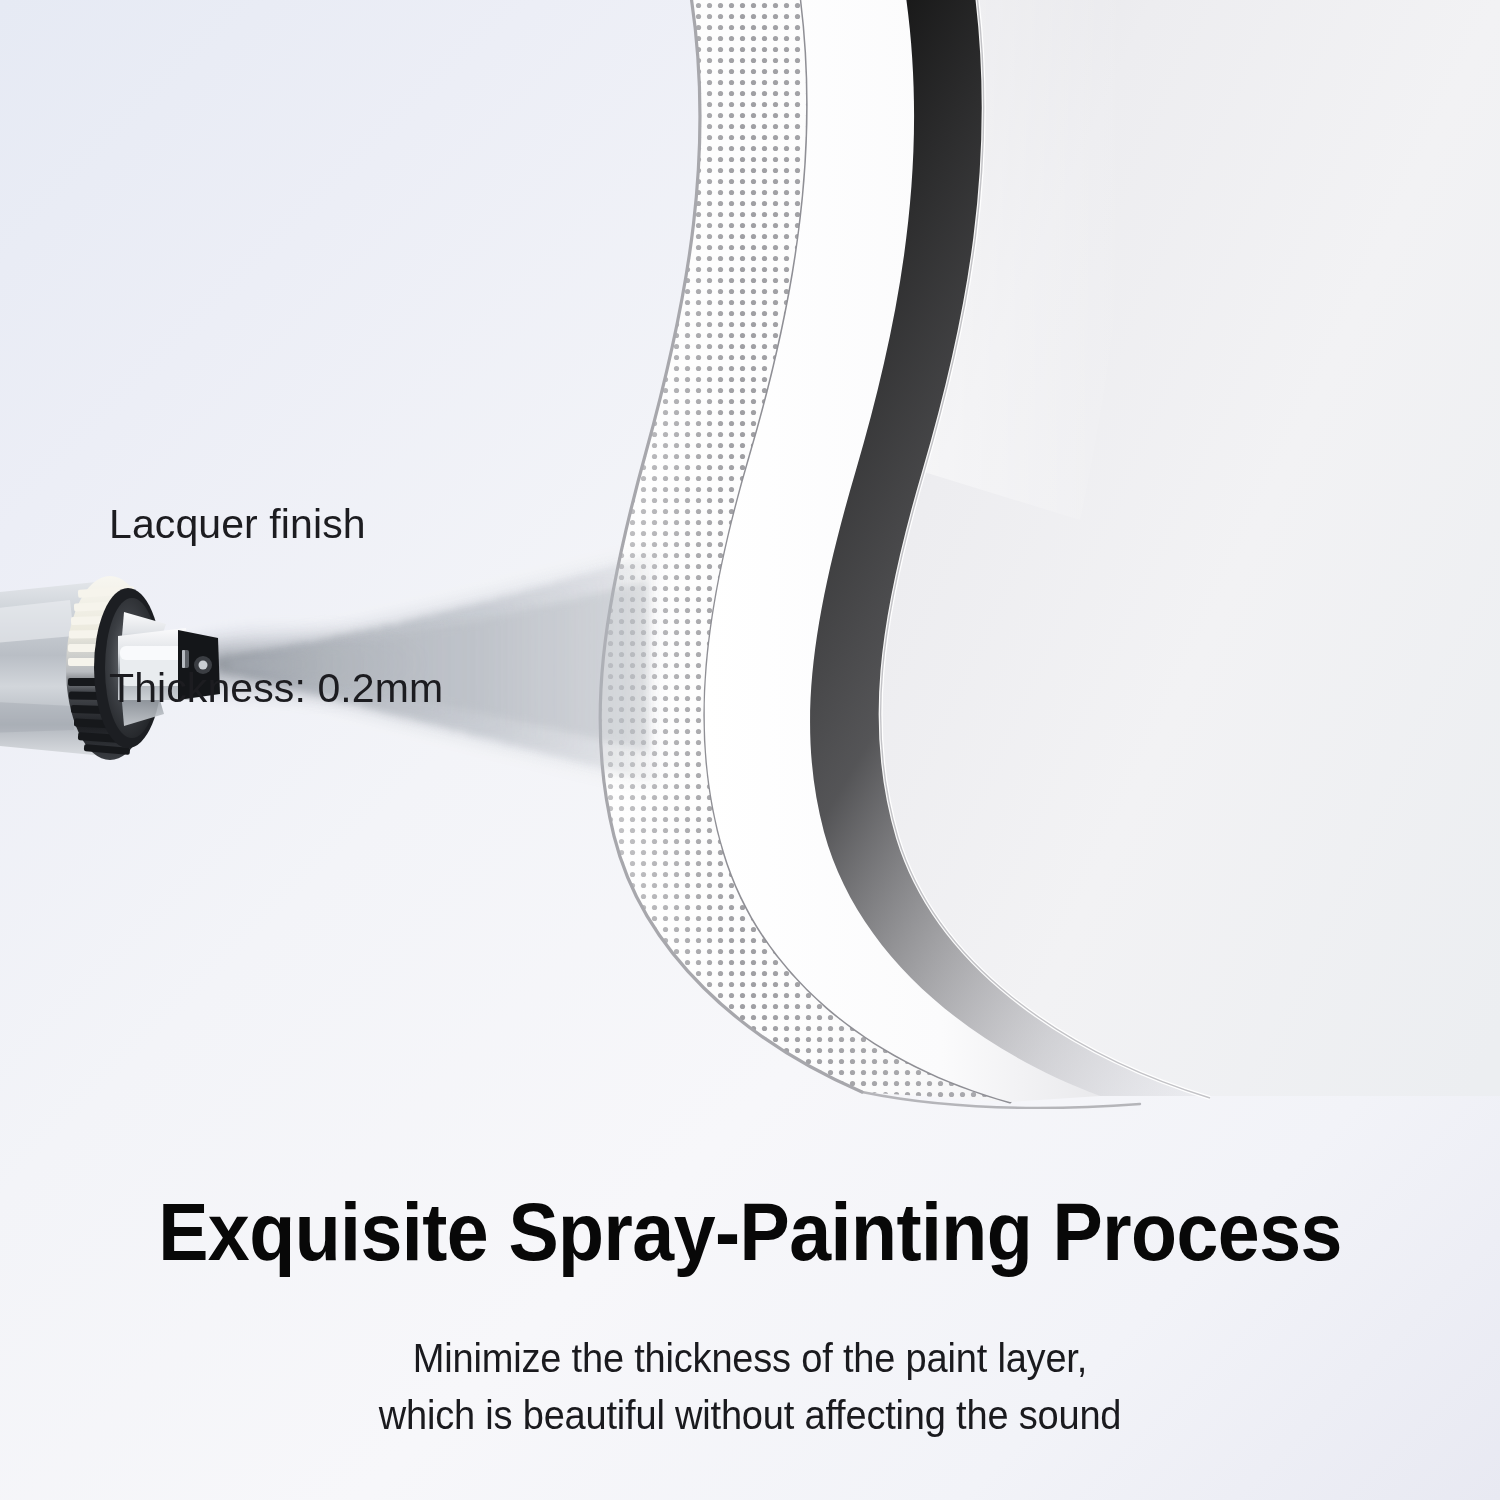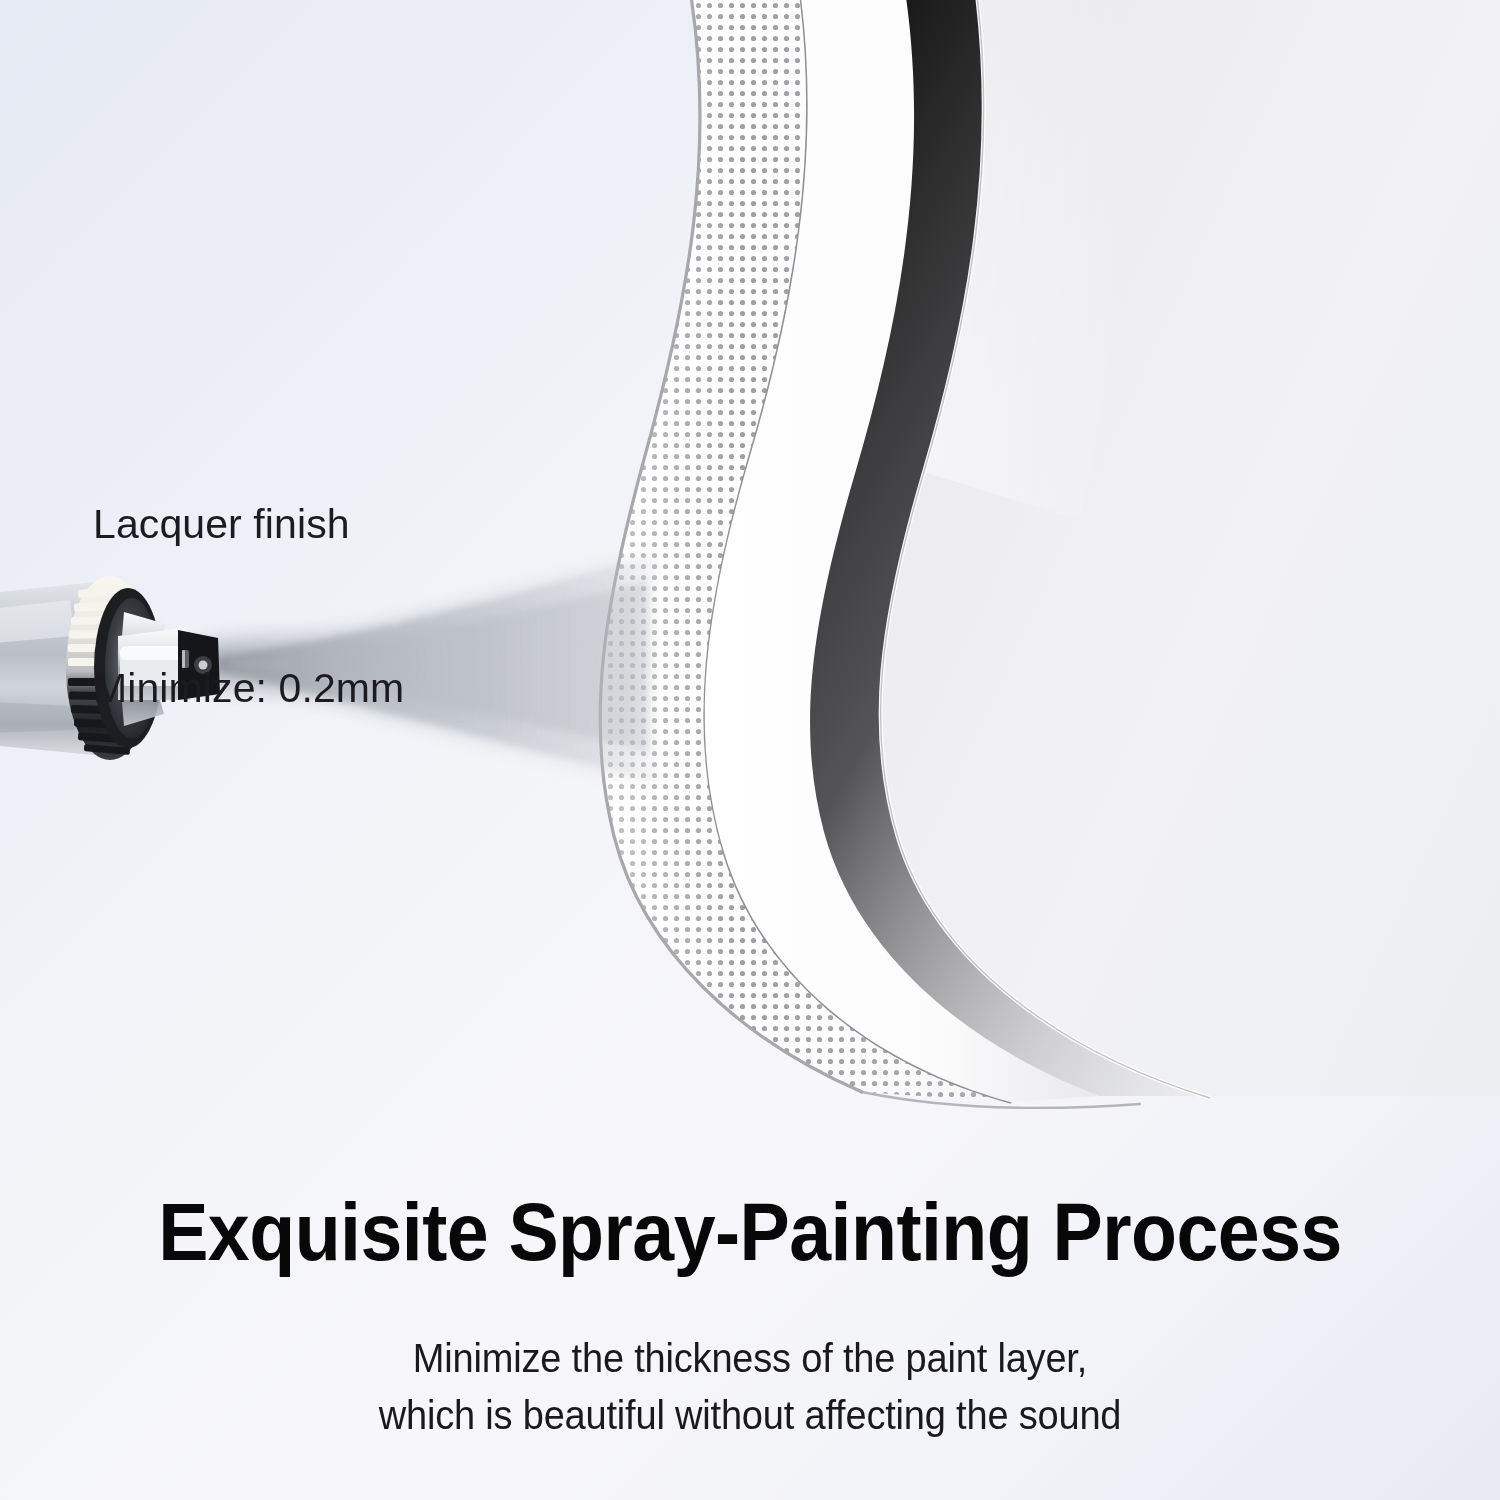--- a/index.html
+++ b/index.html
@@ -35,21 +35,21 @@
   .callout {
     position: absolute;
     left: 93px;
     top: 388px;
     color: #1c1c20;
     font-size: 41px;
     line-height: 1.33;
     letter-spacing: 0.1px;
     white-space: pre;
   }
-  .callout-line { display: block; }
+  .callout-line { display: block; margin-left: 16px; }
 
   .headline {
     position: absolute;
     left: 0;
     right: 0;
     top: 1192px;
     text-align: center;
     color: #080808;
     font-size: 81px;
     font-weight: bold;
@@ -294,21 +294,21 @@
       <path d="M 178 630 L 218 638 L 220 694 L 178 700 Z" fill="#141619"></path>
       <circle cx="203" cy="665" r="9" fill="#3b3e43"></circle>
       <circle cx="203" cy="665" r="4.5" fill="#c9cdd2"></circle>
       <rect x="182" y="650" width="7" height="18" rx="2" fill="#5c6066"></rect>
       <rect x="182" y="650" width="3" height="18" rx="1" fill="#b7bbc1"></rect>
     </g>
   </svg>
 
   <div class="callout">
     <span class="callout-line">Lacquer finish</span>
-    <span class="callout-line">Minimize: 0.2mm</span>
+    <span class="callout-line">Thickness: 0.2mm</span>
   </div>
 
   <div class="headline">Exquisite Spray-Painting Process</div>
 
   <div class="subhead">
     <span class="subhead-line">Minimize the thickness of the paint layer,</span>
     <span class="subhead-line">which is beautiful without affecting the sound</span>
   </div>
 
 </div>

